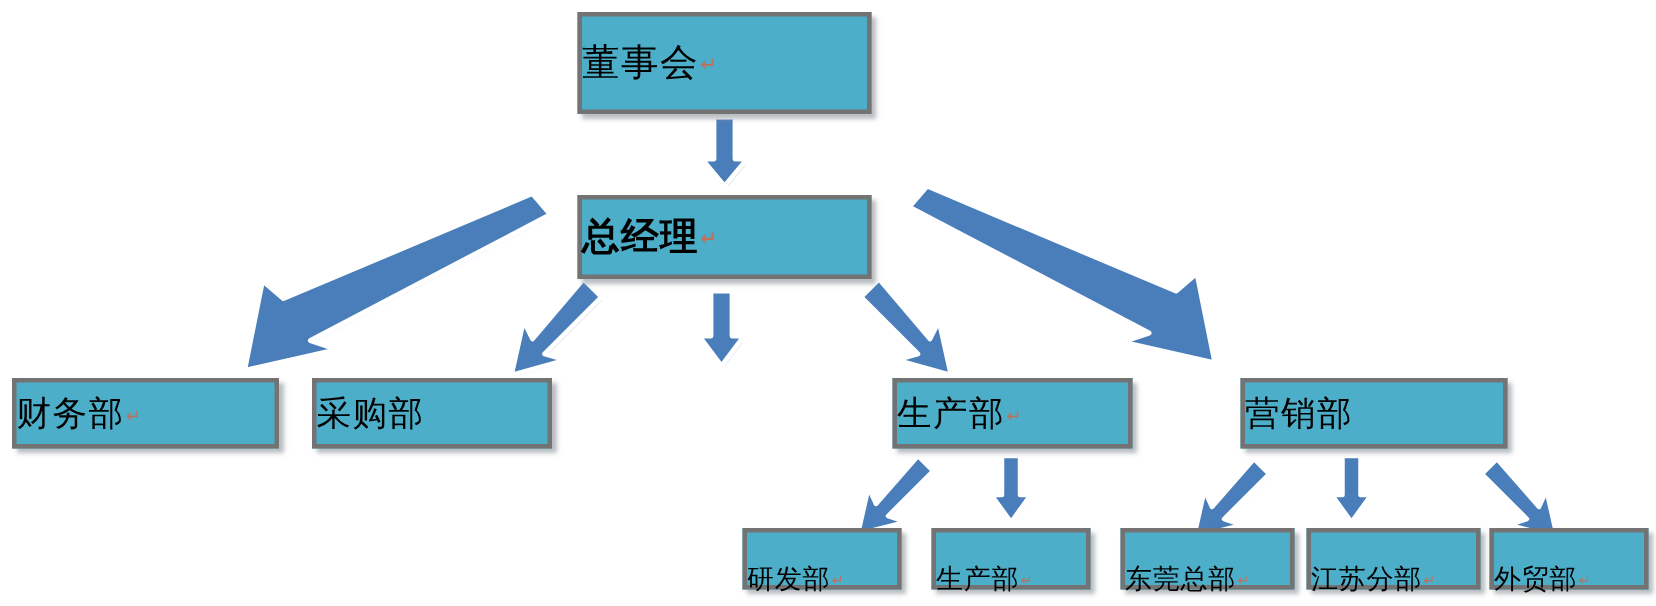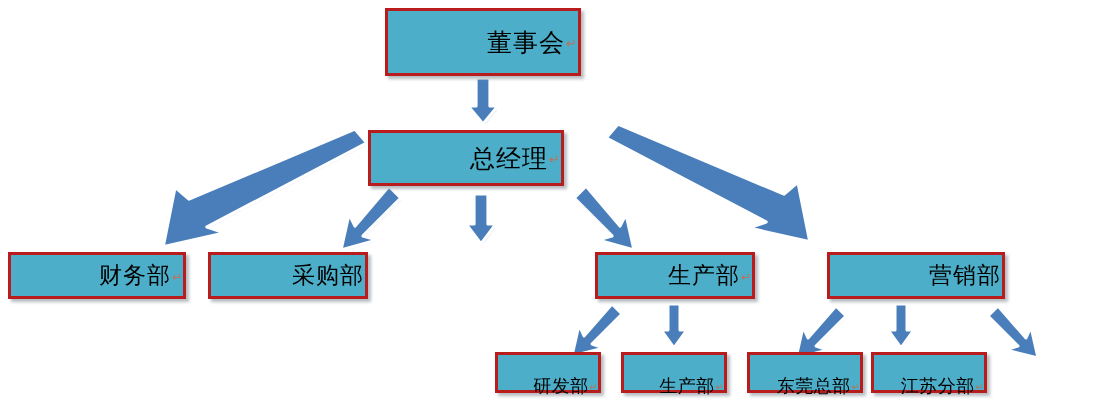--- a/index.html
+++ b/index.html
@@ -15,25 +15,25 @@
     width: 1104px;
     height: 404px;
     background: #ffffff;
     overflow: hidden;
   }
   
   .node {
     position: absolute;
     box-sizing: border-box;
     background: #4caec8;
-    border: 3px solid #b91c1c;
+    border: 3px solid #737373;
     box-shadow: 3px 3px 3px rgba(140,148,155,0.62);
     display: flex;
     align-items: center;
-    justify-content: flex-end;
+    justify-content: flex-start;
     color: #000000;
     white-space: nowrap;
     z-index: 3;
   }
   .node .label {
     display: inline-block;
     line-height: 1;
   }
   
   .pilcrow {
@@ -155,21 +155,21 @@
         <path d="M 46,4 L 56,14 L 26,44 L 38,48 L 6,56 L 13,25 L 18,36 Z" fill="#4a7ebb" stroke="#ffffff" stroke-width="3" stroke-linejoin="round" transform="translate(-2,2)" opacity="0.30"></path>
         <path d="M 46,4 L 56,14 L 26,44 L 38,48 L 6,56 L 13,25 L 18,36 Z" fill="#4a7ebb" stroke="#ffffff" stroke-width="3" stroke-linejoin="round"></path>
       </g>
     </svg>
   </div>
 
   <div class="node lvl1" style="left:385px; top:8px; width:196px; height:68px;">
     <span class="label"><span>董事会</span><span class="pilcrow">↵</span></span>
   </div>
 
-  <div class="node lvl2" style="left:368px; top:130px; width:196px; height:56px;">
+  <div class="node lvl2" style="left:385px; top:130px; width:196px; height:56px;font-weight:bold;">
     <span class="label"><span>总经理</span><span class="pilcrow">↵</span></span>
   </div>
 
   <div class="node lvl3" style="left:8px; top:252px; width:178px; height:47px;">
     <span class="label"><span>财务部</span><span class="pilcrow">↵</span></span>
   </div>
 
   <div class="node lvl3" style="left:208px; top:252px; width:160px; height:47px;">
     <span class="label"><span>采购部</span><span class="pilcrow"></span></span>
   </div>
@@ -192,14 +192,17 @@
   </div>
 
   <div class="node lvl4" style="left:871px; top:352px; width:116px; height:41px;">
     <span class="label"><span>江苏分部</span><span class="pilcrow">↵</span></span>
   </div>
 
   <div class="node lvl4" style="left:747px; top:352px; width:116px; height:41px;">
     <span class="label"><span>东莞总部</span><span class="pilcrow">↵</span></span>
   </div>
 
+  <div class="node lvl4" style="left:993px; top:352px; width:106px; height:41px;">
+    <span class="label"><span>外贸部</span><span class="pilcrow">↵</span></span>
+  </div>
 
 </div>
 
 </body></html>

